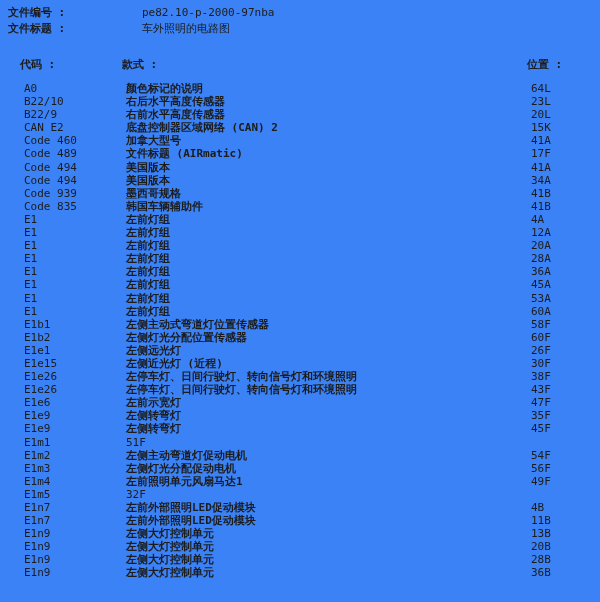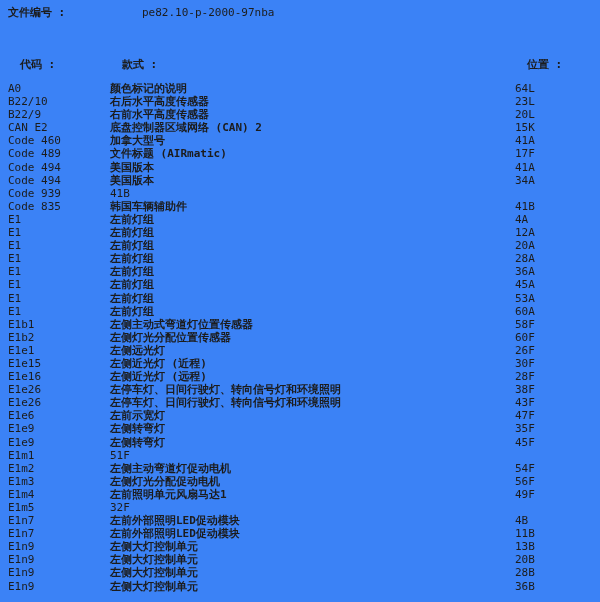--- a/index.html
+++ b/index.html
@@ -36,21 +36,21 @@
     left: 20px;
     right: 5px;
     display: grid;
     grid-template-columns: 102px 405px 1fr;
     line-height: 14px;
     white-space: nowrap;
   }
   .rows {
     position: absolute;
     top: 82px;
-    left: 8px;
+    left: 24px;
     right: 5px;
   }
   .row {
     display: grid;
     grid-template-columns: 102px 405px 1fr;
     line-height: 13.1px;
     height: 13.1px;
     white-space: nowrap;
     overflow: visible;
   }
@@ -59,20 +59,24 @@
 </head>
 <body>
 
 <div class="page">
 
   <div class="doc-header">
     <div class="hrow">
       <span class="bold">文件编号 :</span>
       <span>pe82.10-p-2000-97nba</span>
     </div>
+    <div class="hrow">
+      <span class="bold">文件标题 :</span>
+      <span>车外照明的电路图</span>
+    </div>
   </div>
 
   <div class="col-headers">
     <span class="bold">代码 :</span>
     <span class="bold">款式 :</span>
     <span class="bold">位置 :</span>
   </div>
 
   <div class="rows">
     <div class="row">
@@ -118,20 +122,21 @@
     </div>
 
     <div class="row">
       <span class="c1">Code 494</span>
       <span class="c2">美国版本</span>
       <span class="c3">34A</span>
     </div>
 
     <div class="row">
       <span class="c1">Code 939</span>
+      <span class="c2">墨西哥规格</span>
       <span class="c3">41B</span>
     </div>
 
     <div class="row">
       <span class="c1">Code 835</span>
       <span class="c2">韩国车辆辅助件</span>
       <span class="c3">41B</span>
     </div>
 
     <div class="row">
@@ -199,25 +204,20 @@
       <span class="c2">左侧远光灯</span>
       <span class="c3">26F</span>
     </div>
 
     <div class="row">
       <span class="c1">E1e15</span>
       <span class="c2">左侧近光灯 (近程)</span>
       <span class="c3">30F</span>
     </div>
 
-    <div class="row">
-      <span class="c1">E1e16</span>
-      <span class="c2">左侧近光灯 (远程)</span>
-      <span class="c3">28F</span>
-    </div>
 
     <div class="row">
       <span class="c1">E1e26</span>
       <span class="c2">左停车灯、日间行驶灯、转向信号灯和环境照明</span>
       <span class="c3">38F</span>
     </div>
 
     <div class="row">
       <span class="c1">E1e26</span>
       <span class="c2">左停车灯、日间行驶灯、转向信号灯和环境照明</span>

